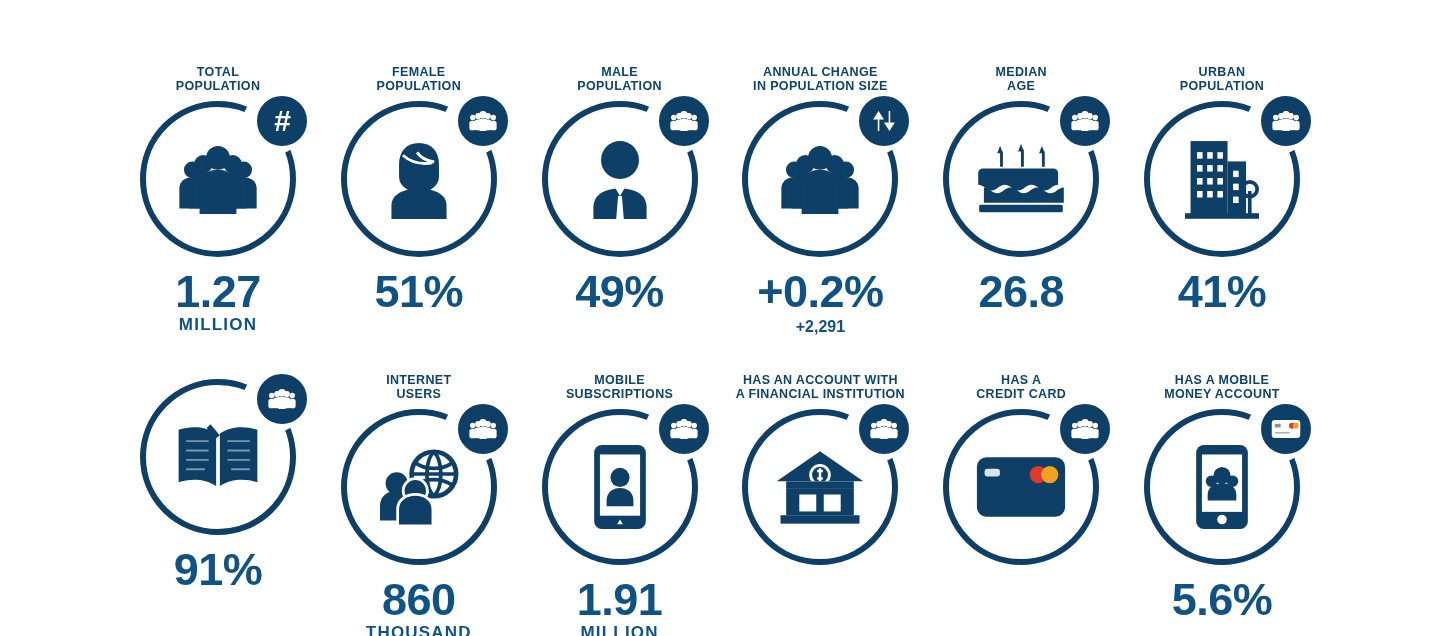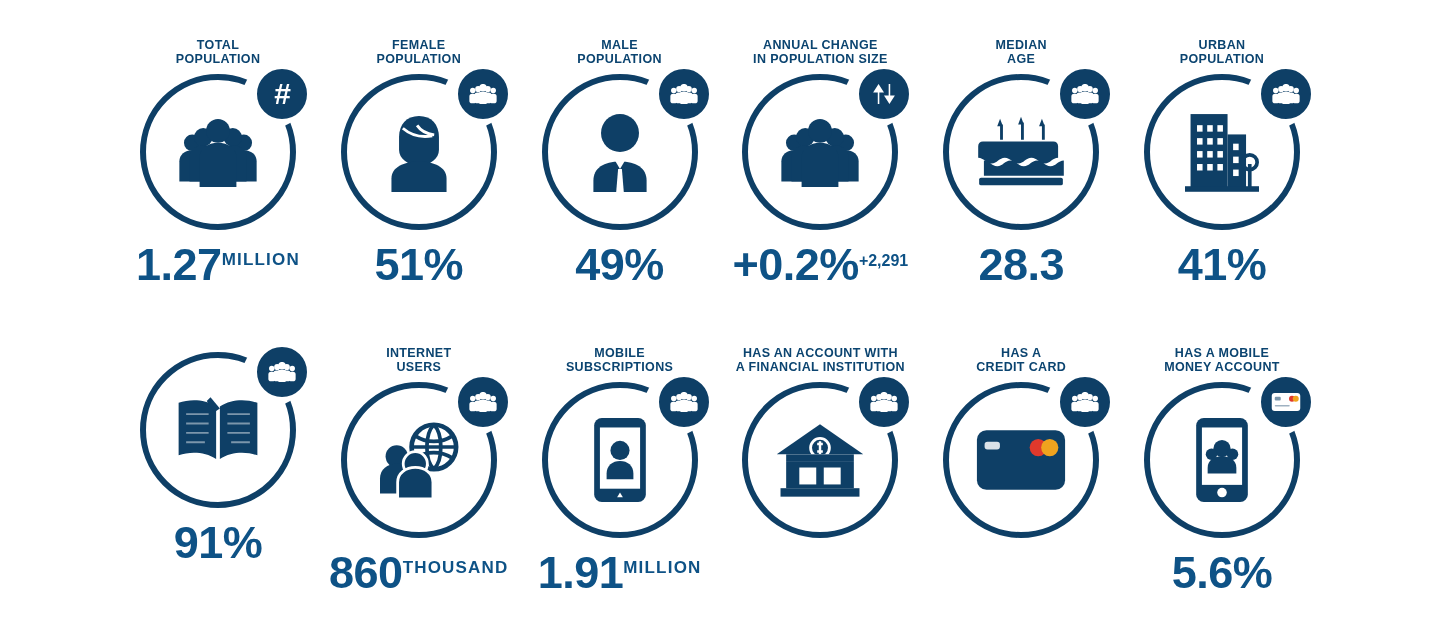--- a/index.html
+++ b/index.html
@@ -23,20 +23,21 @@
     padding:0 118px;
     box-sizing:border-box;
   }
   .row-1{height:318px;padding-top:38px;}
   .row-2{height:318px;padding-top:28px;}
   .cell{
     width:200px;
     display:flex;
     flex-direction:column;
     align-items:center;
+    margin-top:27px;
   }
   .cell-label{
     color:#0b4470;
     font-size:12.5px;
     font-weight:bold;
     letter-spacing:0.35px;
     line-height:14px;
     text-align:center;
     text-transform:uppercase;
     min-height:30px;
@@ -111,21 +112,21 @@
     margin-top:1px;
   }
   .sub{
     color:#0e5286;
     font-size:16px;
     font-weight:bold;
     line-height:17px;
     text-align:center;
     margin-top:3px;
   }
-  .value-wrap{display:flex;flex-direction:row;align-items:center;}
+  .value-wrap{display:flex;flex-direction:column;align-items:center;}
 </style>
 </head>
 <body>
 
 <div class="board">
 
   <div class="row row-1">
 
     <div class="cell">
       <div class="cell-label">TOTAL
@@ -286,21 +287,21 @@
             <circle cx="15" cy="7" r="4.5"></circle>
               <rect x="9.5" y="12" width="11" height="16" rx="4"></rect>
             <circle cx="29" cy="7" r="4.5"></circle>
               <rect x="23.5" y="12" width="11" height="16" rx="4"></rect>
             <circle cx="22" cy="5" r="5.5"></circle>
               <rect x="15" y="11" width="14" height="18" rx="5"></rect>
           </svg>
         </div>
       </div>
       <div class="value-wrap">
-        <div class="value">28.3</div>
+        <div class="value">26.8</div>
         <div class="unit"></div>
       </div>
     </div>
 
     <div class="cell">
       <div class="cell-label">URBAN
 POPULATION</div>
       <div class="donut-wrap">
         <div class="ring"></div>
         <div class="ring-gap"></div>

